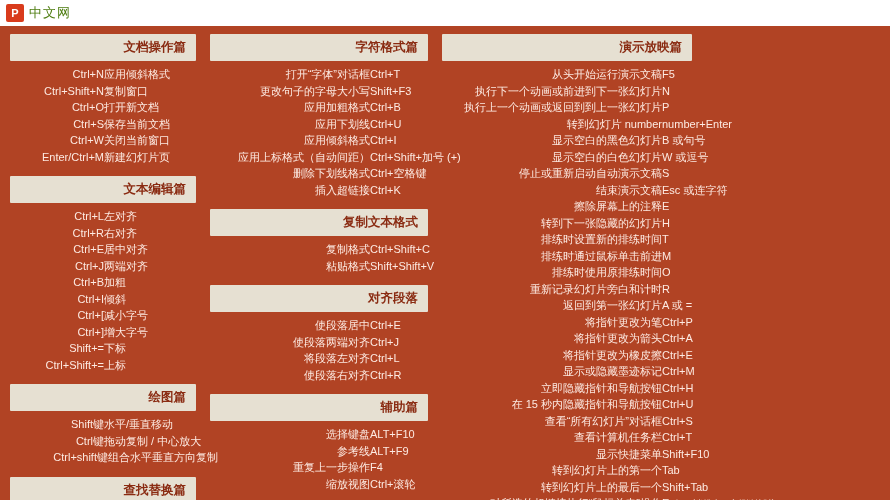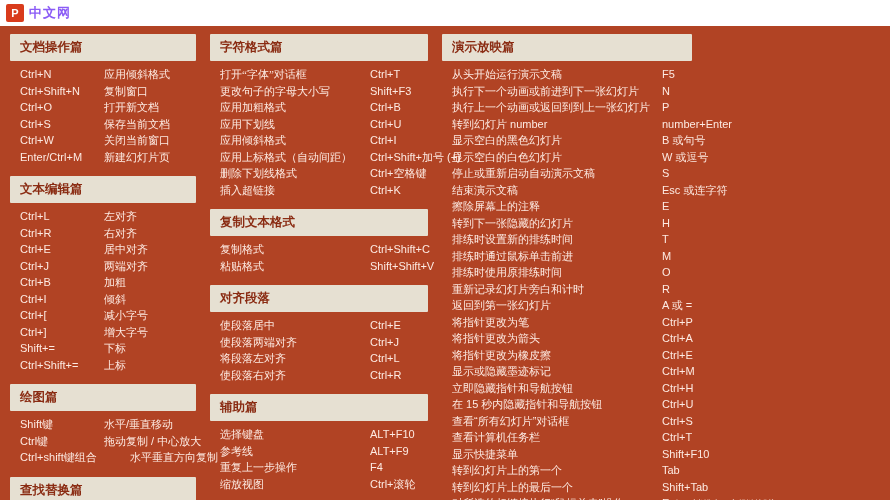--- a/index.html
+++ b/index.html
@@ -11,24 +11,24 @@
   }
   .topbar{
     height:26px;background:#ffffff;display:flex;align-items:center;
     padding-left:6px;box-sizing:border-box;
   }
   .logo-box{
     width:18px;height:18px;background:#d93b1c;border-radius:2px;
     display:flex;align-items:center;justify-content:center;
     color:#fff;font-size:11px;font-weight:bold;margin-right:5px;
   }
-  .logo-text{color:#8b5cf6;font-size:13px;font-weight:bold;letter-spacing:1px;}
+  .logo-text{color:#4d7c0f;font-size:13px;font-weight:normal;letter-spacing:1px;}
   .sheet{
     position:relative;width:890px;height:474px;background:#b14324;
-    box-sizing:border-box;padding:8px 10px 0 10px;
+    box-sizing:border-box;padding:8px 10px 0 10px;text-align:right;
   }
   .cols{display:flex;gap:14px;}
   .col{display:flex;flex-direction:column;}
   .col1{width:186px;}
   .col2{width:218px;}
   .col3{width:250px;}
   .sec-head{
     background:#e6e0d2;color:#8a2b12;font-weight:bold;font-size:12.5px;
     padding:5px 10px;margin:0 0 6px 0;border-radius:1px;
   }
@@ -36,21 +36,21 @@
   .rows{padding:0 6px 0 10px;}
   .row{
     display:flex;font-size:11px;line-height:15.5px;margin-bottom:1px;
     color:#fdeae2;white-space:nowrap;
   }
   .r-key{flex:0 0 auto;}
   .r-val{flex:0 0 auto;}
   
   .c1 .r-key{width:84px;}
   .c1 .r-val{width:auto;}
-  .c2 .r-key{width:150px;font-family:Liberation Serif, serif;}
+  .c2 .r-key{width:150px;}
   .c3 .r-key{width:210px;}
   .note{font-size:8.5px;color:#f3cfc3;}
   .pad-left{padding-left:4px;}
 </style>
 </head>
 <body>
 
 <div class="topbar">
   <div class="logo-box">P</div>
   <div class="logo-text">中文网</div>

